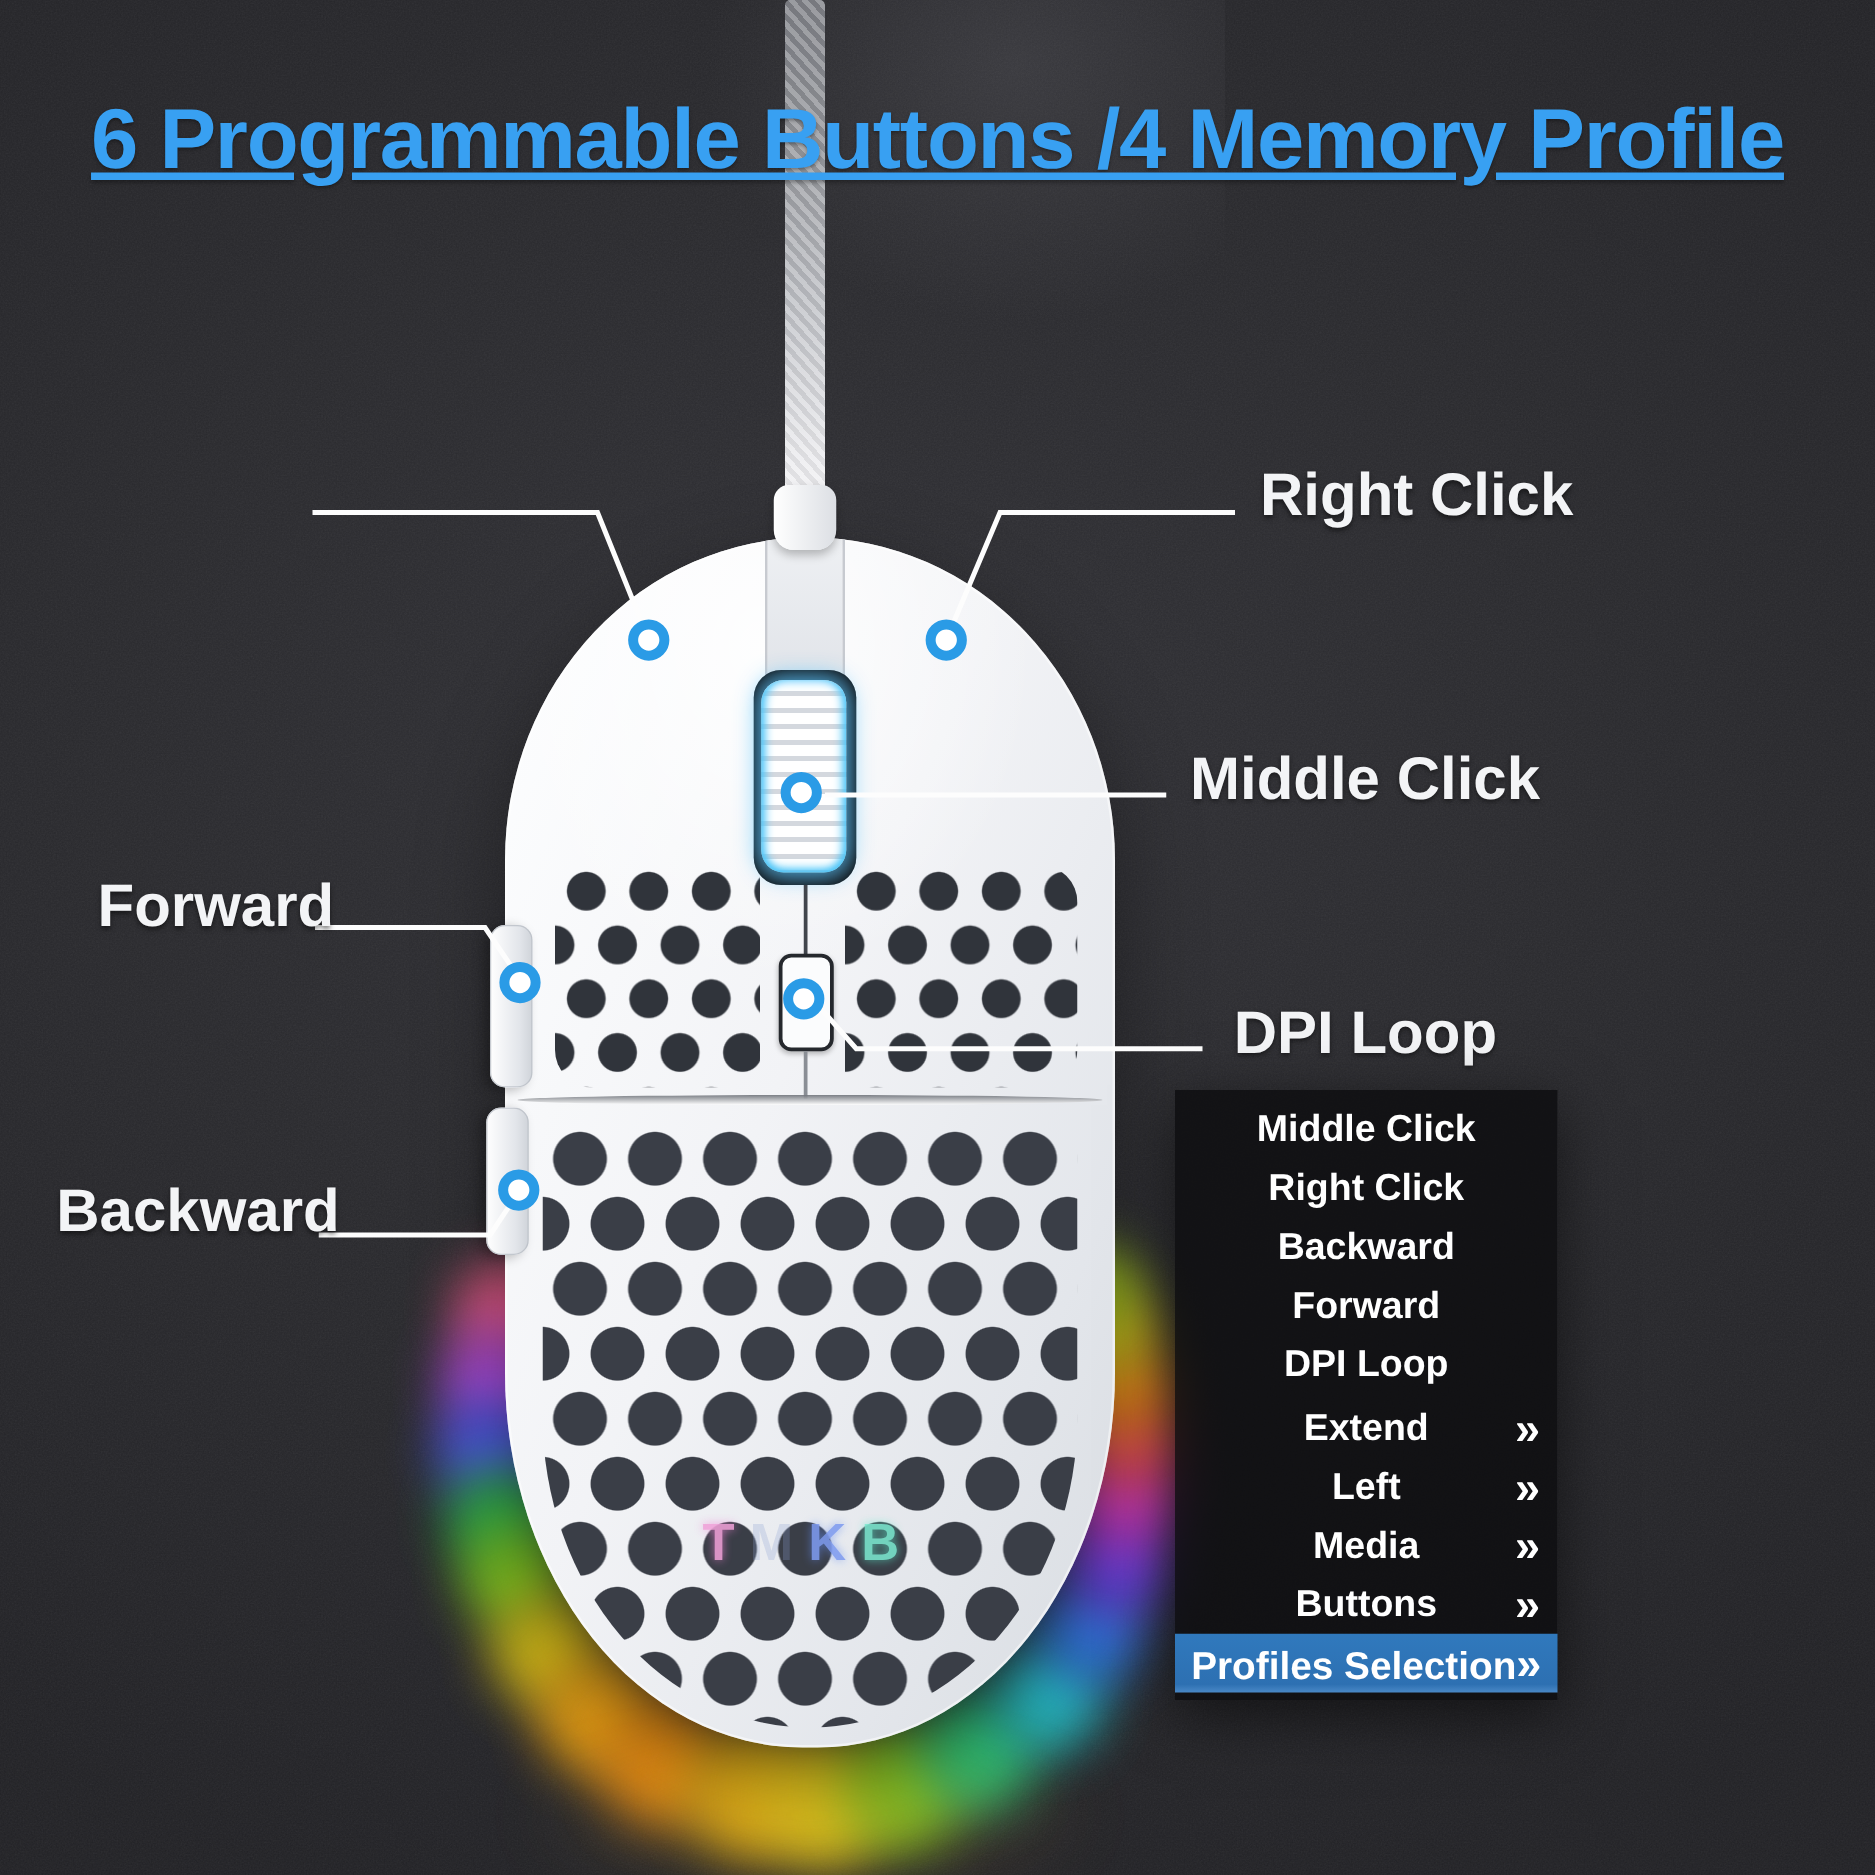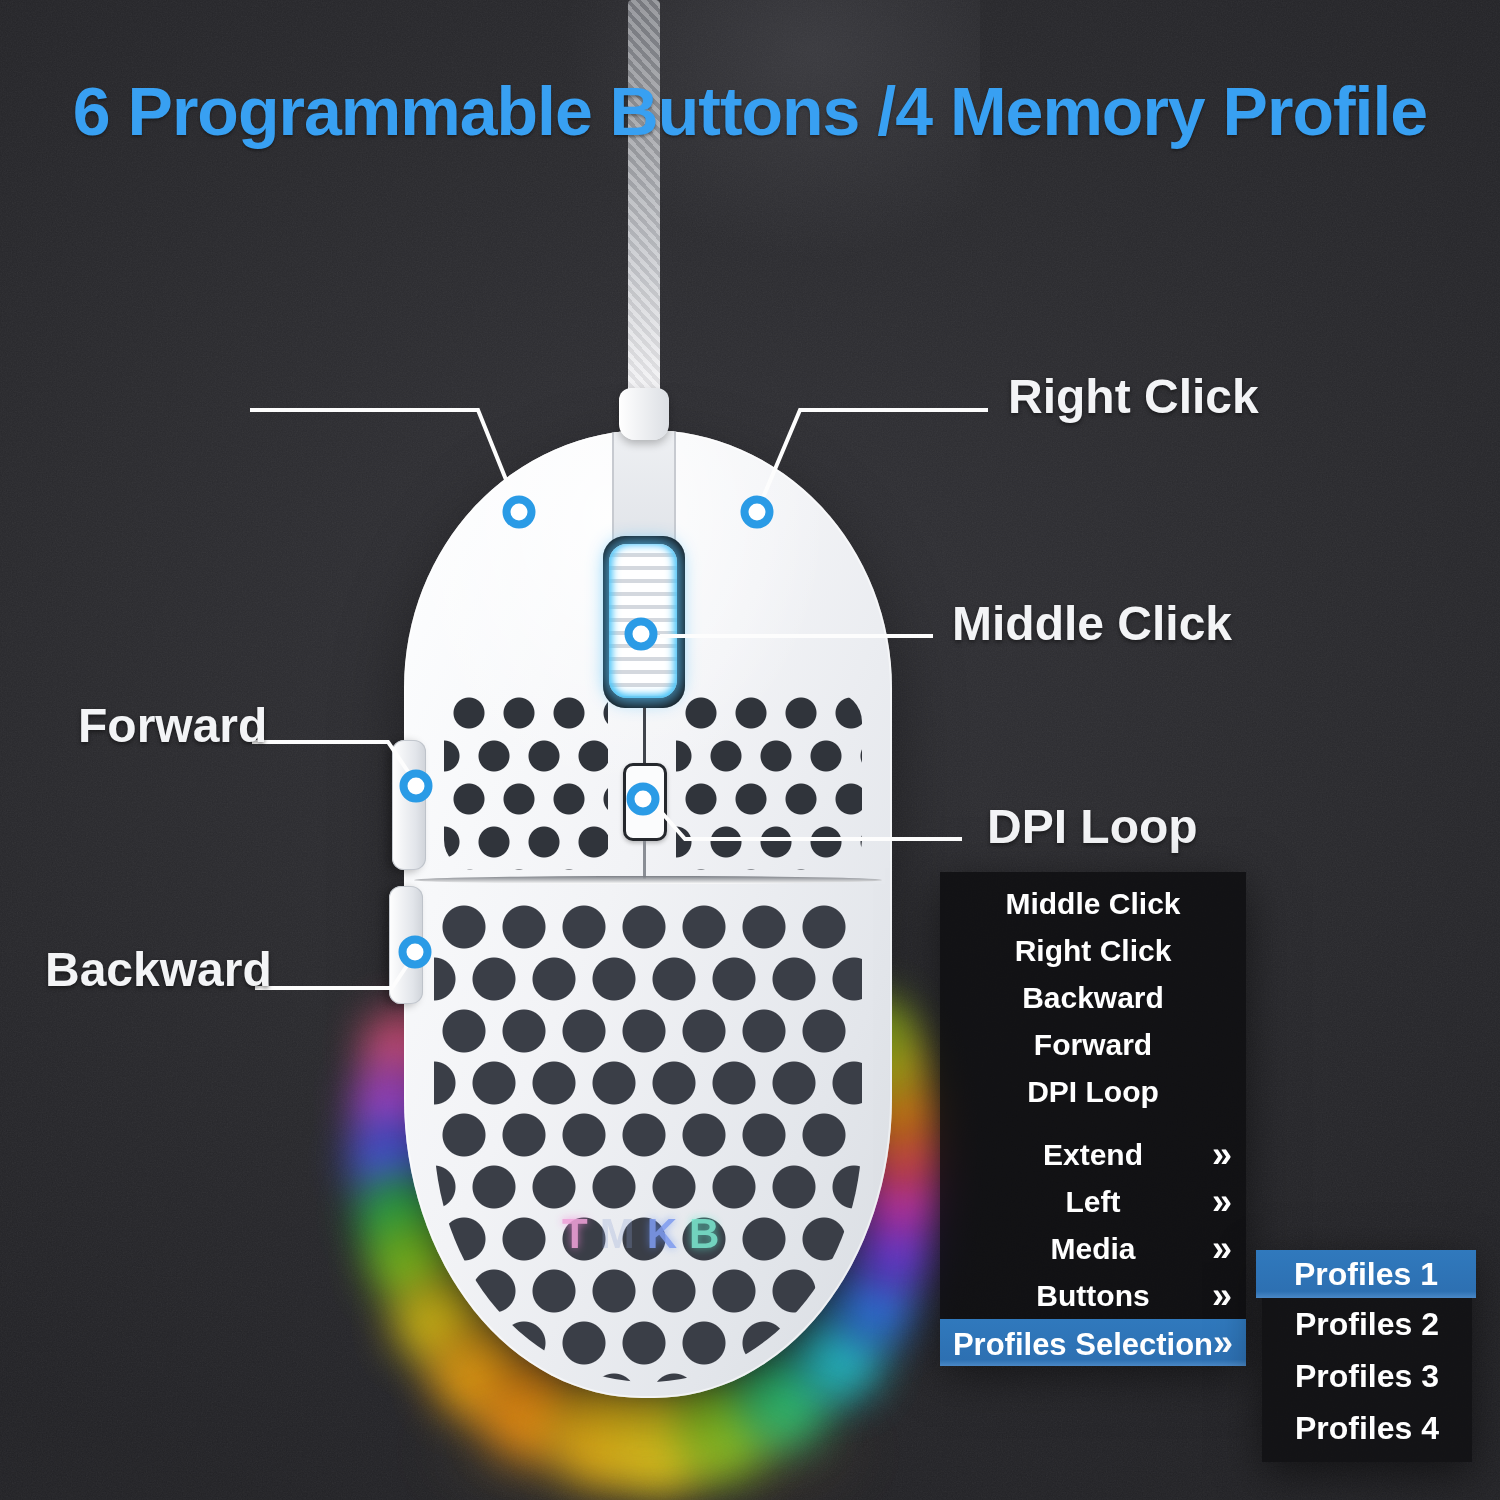--- a/index.html
+++ b/index.html
@@ -11,20 +11,21 @@
   }
   .noise-svg { position:absolute; inset:0; z-index:1; pointer-events:none; }
   .bg-sheen { position:absolute; left:560px; top:0; width:420px; height:260px; z-index:1;
     background: radial-gradient(ellipse at 60% 20%, rgba(120,120,128,0.22), rgba(0,0,0,0) 70%); }
 
   
   .title {
     position:absolute; top:72px; left:0; width:100%; text-align:center; z-index:8;
     font-size:68px; font-weight:bold; letter-spacing:-1px; color:#38a0f2;
     text-shadow:0 2px 3px rgba(0,0,0,0.35);
+    text-decoration:underline;
   }
 
   
   .cable { position:absolute; left:628px; top:0; width:32px; height:440px; z-index:2;
     background:
       repeating-linear-gradient(48deg, rgba(255,255,255,0.22) 0 4px, rgba(0,0,0,0.06) 4px 8px),
       linear-gradient(180deg, #7e8086 0%, #96989d 28%, #c3c5ca 58%, #ececef 84%, #fafafb 100%);
     border-radius:4px; }
   .strain-relief { position:absolute; left:619px; top:388px; width:50px; height:52px; z-index:4;
     background:linear-gradient(90deg,#ffffff,#dcdfe4); border-radius:12px 12px 16px 16px;
@@ -111,21 +112,21 @@
   .co-dpi      { left:987px;  top:799px; }
   .co-forward  { left:78px;   top:698px; }
   .co-backward { left:45px;   top:942px; }
 
   
   .menu-panel { position:absolute; left:940px; top:872px; width:306px; height:488px; z-index:8;
     background:rgba(13,13,16,0.84); box-shadow:0 12px 45px rgba(0,0,0,0.55); padding-top:8px; }
   .menu-row { position:relative; height:47px; line-height:47px; text-align:center;
     color:#ffffff; font-size:30px; font-weight:600; }
   .menu-row .chev { position:absolute; right:14px; top:0; font-size:36px; font-weight:bold; }
-  .menu-row.gap-above { margin-top:16px; }
+  .menu-row.gap-above { margin-top:4px; }
   .menu-row.selected { background:linear-gradient(180deg,#3079bd 0%, #2d70b2 86%, #4a88c6 100%);
     font-size:31px; }
   .menu-row.selected .lbl { margin-right:0; }
   .menu-row.selected .chev { position:static; font-size:36px; }
 
   
   .profiles-panel { position:absolute; left:1262px; top:1250px; width:210px; height:212px; z-index:8;
     background:rgba(16,16,19,0.86); box-shadow:0 12px 40px rgba(0,0,0,0.5); }
   .profile-row { height:52px; line-height:52px; text-align:center; color:#ffffff;
     font-size:32px; font-weight:600; }
@@ -234,20 +235,14 @@
     <div class="menu-row"><span class="lbl">Backward</span></div>
     <div class="menu-row"><span class="lbl">Forward</span></div>
     <div class="menu-row"><span class="lbl">DPI Loop</span></div>
     <div class="menu-row gap-above"><span class="lbl">Extend</span><span class="chev">»</span></div>
     <div class="menu-row"><span class="lbl">Left</span><span class="chev">»</span></div>
     <div class="menu-row"><span class="lbl">Media</span><span class="chev">»</span></div>
     <div class="menu-row"><span class="lbl">Buttons</span><span class="chev">»</span></div>
     <div class="menu-row selected"><span class="lbl">Profiles Selection</span><span class="chev">»</span></div>
   </div>
 
-  <div class="profiles-panel">
-    <div class="profile-row selected"><span>Profiles 1</span></div>
-    <div class="profile-row"><span>Profiles 2</span></div>
-    <div class="profile-row"><span>Profiles 3</span></div>
-    <div class="profile-row"><span>Profiles 4</span></div>
-  </div>
 
 </div>
 
 </body></html>

